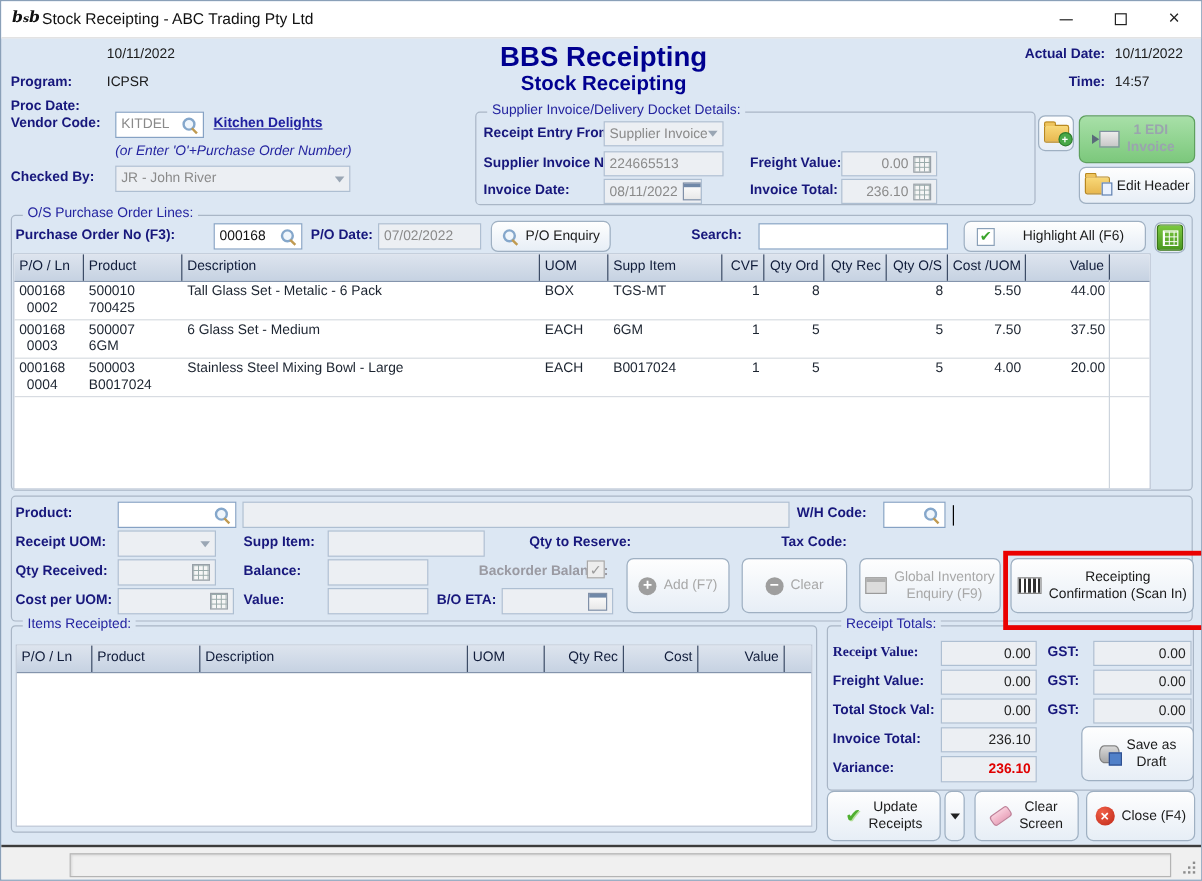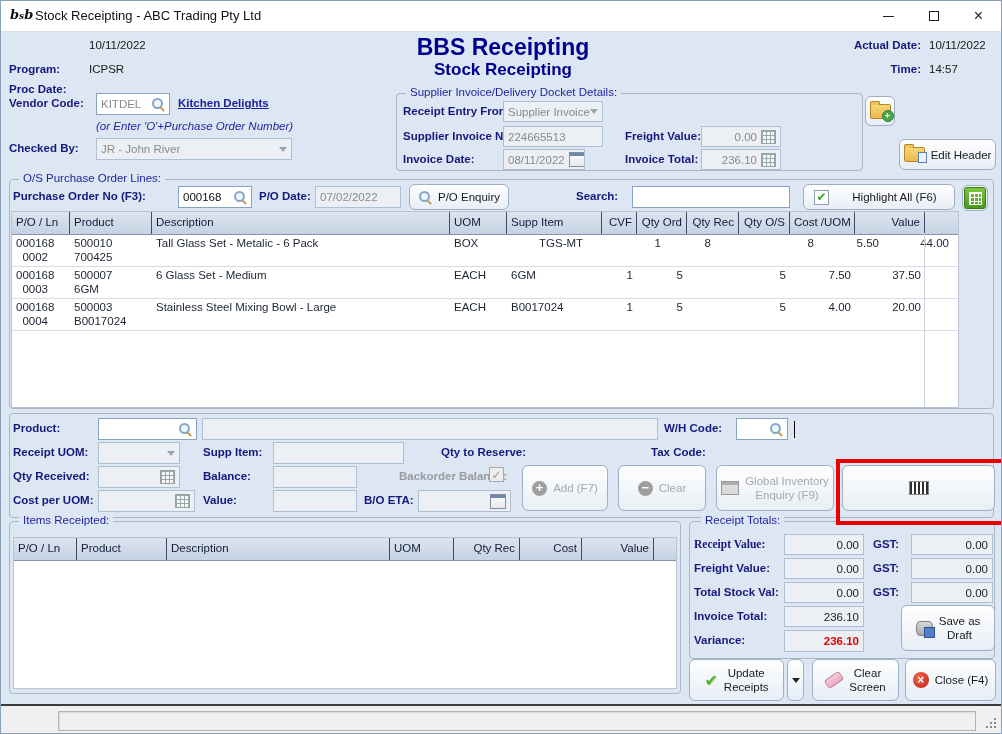--- a/index.html
+++ b/index.html
@@ -153,20 +153,25 @@
     <span class="cal"></span>
   </div>
   <span class="lbl" style="left:624px;top:152px;">Invoice Total:</span>
   <div class="inp dis num" style="left:700px;top:148px;width:80px;height:21px;">
     <span>236.10</span>
     <span class="cal"></span>
   </div>
   <div class="btn" style="left:864px;top:95px;width:30px;height:30px;">
     <span class="folder add"></span>
   </div>
+  <div class="btn" style="left:898px;top:95px;width:97px;height:40px;background:linear-gradient(#a8e0a8,#7cc87c);border-color:#5ea05e;color:#9aa4ae;font-weight:bold;">
+    <span class="edi-ic"></span>
+    <span class="t">1 EDI
+Invoice</span>
+  </div>
   <div class="btn" style="left:898px;top:138px;width:97px;height:31px;">
     <span class="folder page"></span>
     <span class="t">Edit Header</span>
   </div>
 
   <div class="groupbox" style="left:8px;top:178px;width:985px;height:230px;"></div>
   <span class="legend" style="left:18px;top:171px;">O/S Purchase Order Lines:</span>
   <span class="lbl" style="left:12px;top:189px;">Purchase Order No (F3):</span>
   <div class="inp" style="left:177px;top:185px;width:74px;height:22px;">
     <span class="grow">000168</span>
@@ -209,21 +214,21 @@
       <div class="th num" style="width:70px;">Value</div>
       <div class="th" style="flex:1;border-right:none;"></div>
     </div>
     <div class="tr">
       <div class="td pre" style="width:58px;">000168
   0002</div>
       <div class="td pre" style="width:82px;">500010
 700425</div>
       <div class="td" style="width:298px;">Tall Glass Set - Metalic - 6 Pack</div>
       <div class="td" style="width:57px;">BOX</div>
-      <div class="td" style="width:95px;margin-left:28px;">TGS-MT</div>
+      <div class="td" style="width:95px;">TGS-MT</div>
       <div class="td num" style="width:35px;">1</div>
       <div class="td num" style="width:50px;">8</div>
       <div class="td num" style="width:52px;"></div>
       <div class="td num" style="width:51px;">8</div>
       <div class="td num" style="width:65px;">5.50</div>
       <div class="td num" style="width:70px;">44.00</div>
     </div>
     <div class="tr">
       <div class="td pre" style="width:58px;">000168
   0003</div>
@@ -308,20 +313,22 @@
     <span class="pc">−</span>
     <span class="t">Clear</span>
   </div>
   <div class="btn dis" style="left:715px;top:464px;width:118px;height:46px;">
     <span class="gi"></span>
     <span class="t">Global Inventory
 Enquiry (F9)</span>
   </div>
   <div class="btn" style="left:841px;top:464px;width:153px;height:46px;">
     <span class="bar"></span>
+    <span class="t">Receipting
+Confirmation (Scan In)</span>
   </div>
   <div class="annot" style="left:835px;top:458px;width:165px;height:58px;"></div>
 
   <div class="groupbox" style="left:8px;top:520px;width:672px;height:173px;"></div>
   <span class="legend" style="left:18px;top:513px;">Items Receipted:</span>
   <div class="tablebox" style="left:12px;top:536px;width:664px;height:152px;">
     <div class="thead">
       <div class="th" style="width:63px;">P/O / Ln</div>
       <div class="th" style="width:90px;">Product</div>
       <div class="th" style="width:223px;">Description</div>

